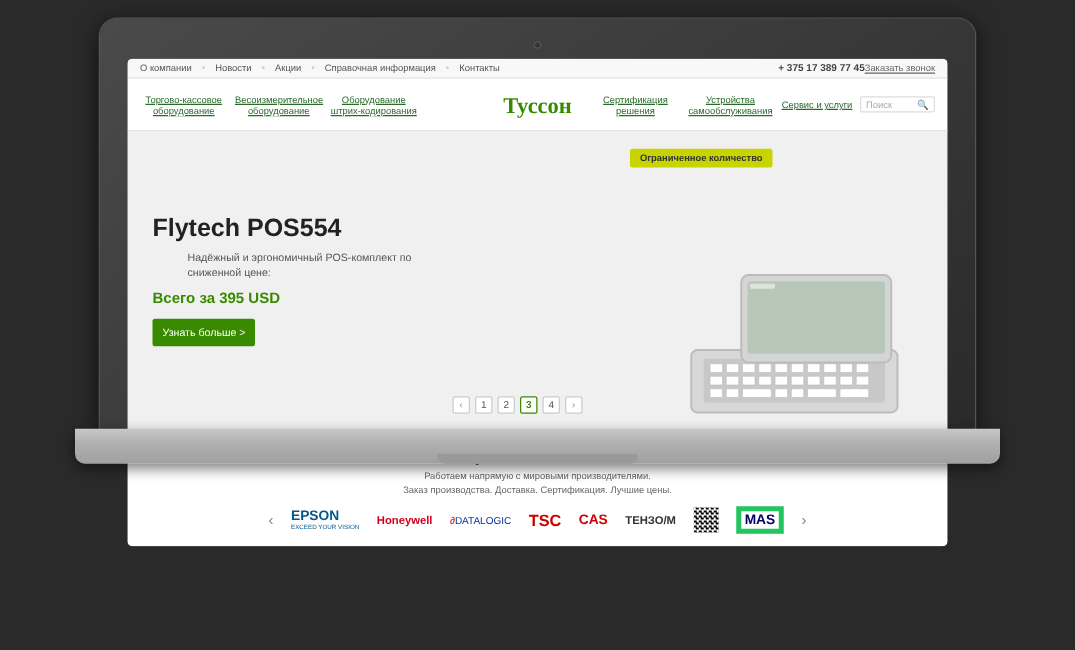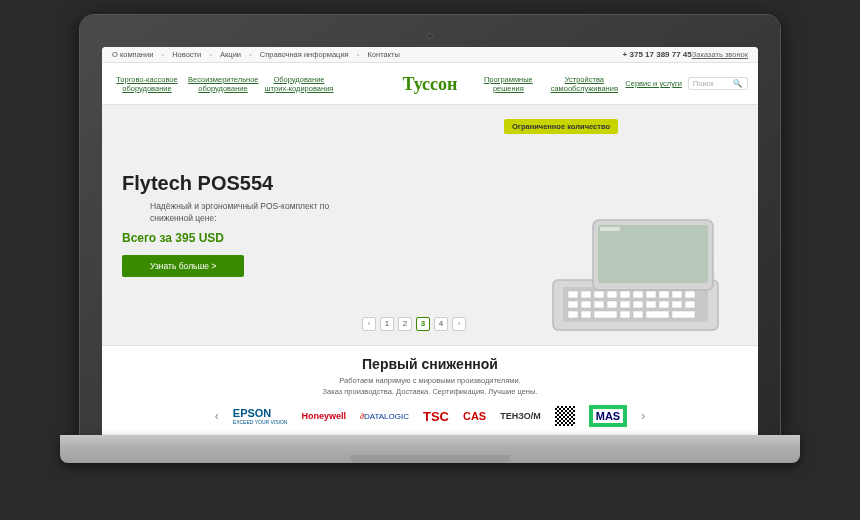--- a/index.html
+++ b/index.html
@@ -17,21 +17,21 @@
     
     .laptop-outer {
       width: 740px;
       height: 490px;
       display: flex;
       flex-direction: column;
       align-items: center;
     }
     .laptop-screen-bezel {
       width: 700px;
-      height: 420px;
+      height: 328px;
       background: linear-gradient(145deg, #4a4a4a, #2a2a2a);
       border-radius: 14px 14px 0 0;
       padding: 18px 22px 12px;
       box-shadow: 0 0 0 1px #555, 0 4px 20px rgba(0,0,0,0.7);
       position: relative;
     }
     .laptop-camera {
       width: 6px; height: 6px;
       background: #333;
       border-radius: 50%;
@@ -195,21 +195,21 @@
     .hero-price {
       font-size: 12px;
       font-weight: bold;
       color: #3a8a00;
       margin-bottom: 10px;
     }
     .hero-btn {
       background: #3a8a00;
       color: #fff;
       border: none;
-      padding: 6px 28px;
+      padding: 6px 8px;
       font-size: 8.5px;
       cursor: pointer;
       border-radius: 2px;
     }
     .hero-badge {
       position: absolute;
       top: 14px;
       right: 140px;
       background: #c8d400;
       color: #333;
@@ -341,21 +341,21 @@
         <div class="main-nav">
           <div class="nav-links">
             <span class="nav-link">Торгово-кассовое оборудование</span>
             <span class="nav-link">Весоизмерительное оборудование</span>
             <span class="nav-link">Оборудование штрих-кодирования</span>
           </div>
           <div class="logo-area">
             <div class="logo-text">Туссон</div>
           </div>
           <div class="nav-right-links">
-            <span class="nav-link">Программные решения</span>
+            <span class="nav-link">Сертификация решения</span>
             <span class="nav-link">Устройства самообслуживания</span>
             <span class="nav-link">Сервис и услуги</span>
             <div class="search-box">
               <span>Поиск</span>
               <span>🔍</span>
             </div>
           </div>
         </div>
 
         <div class="hero">

